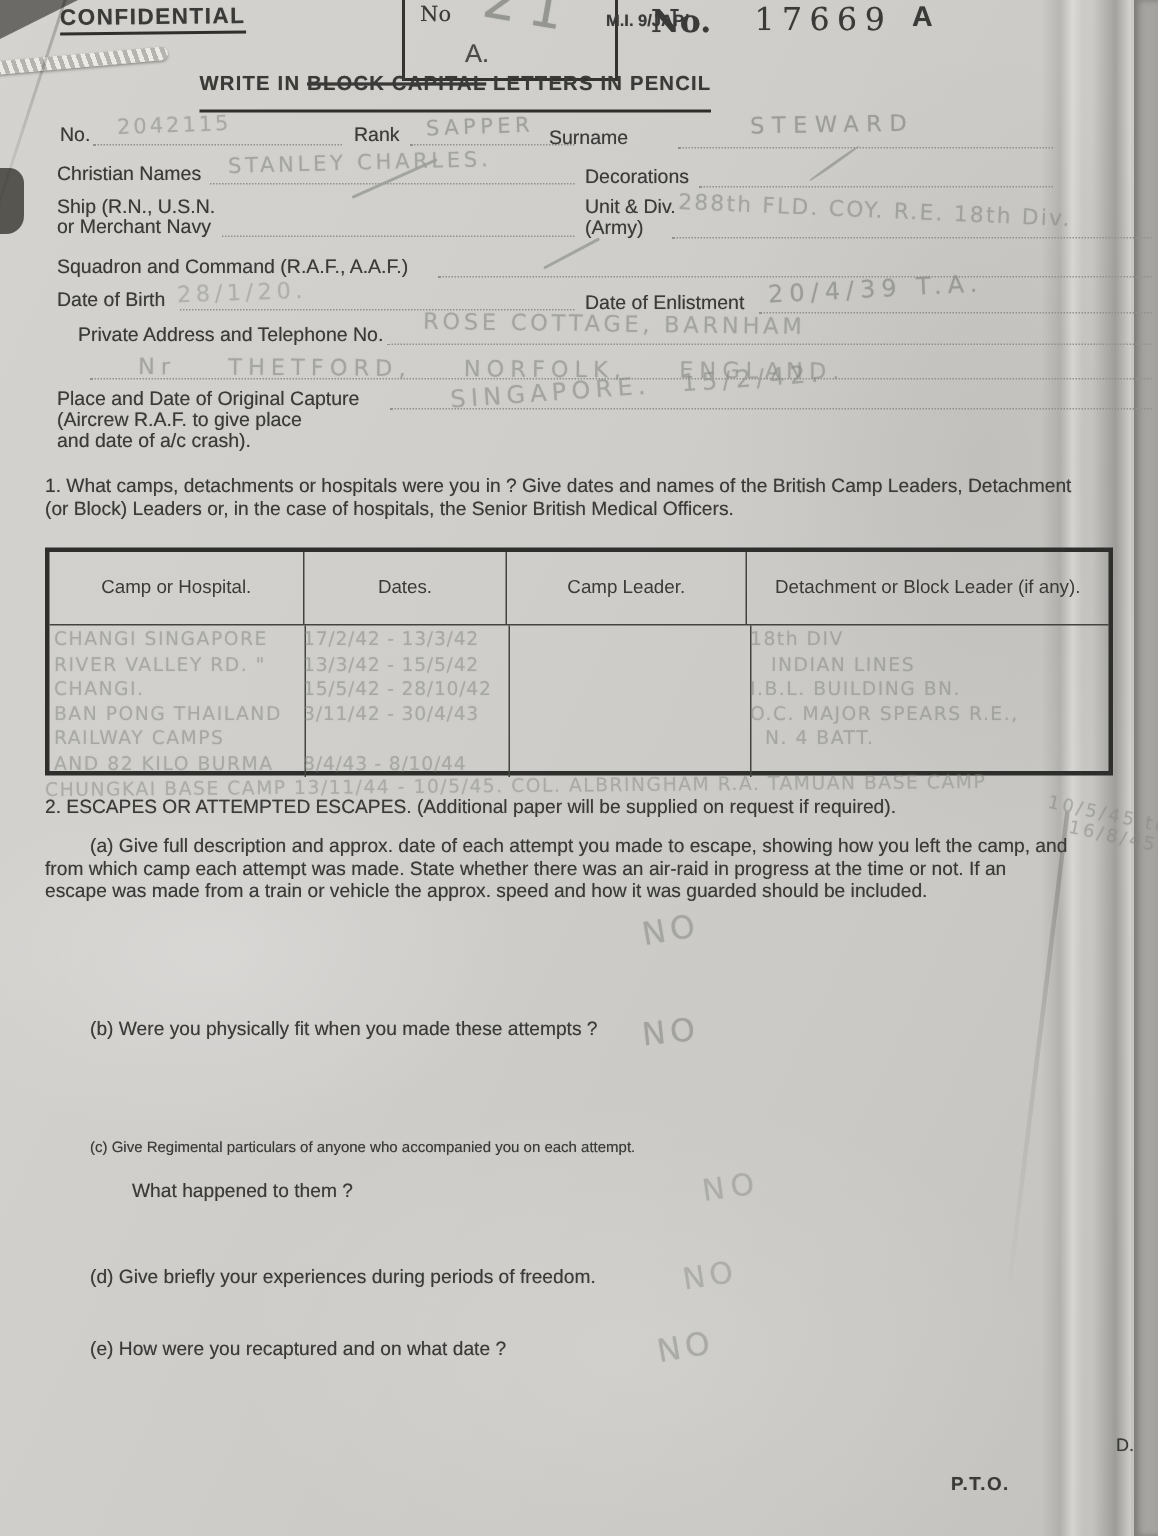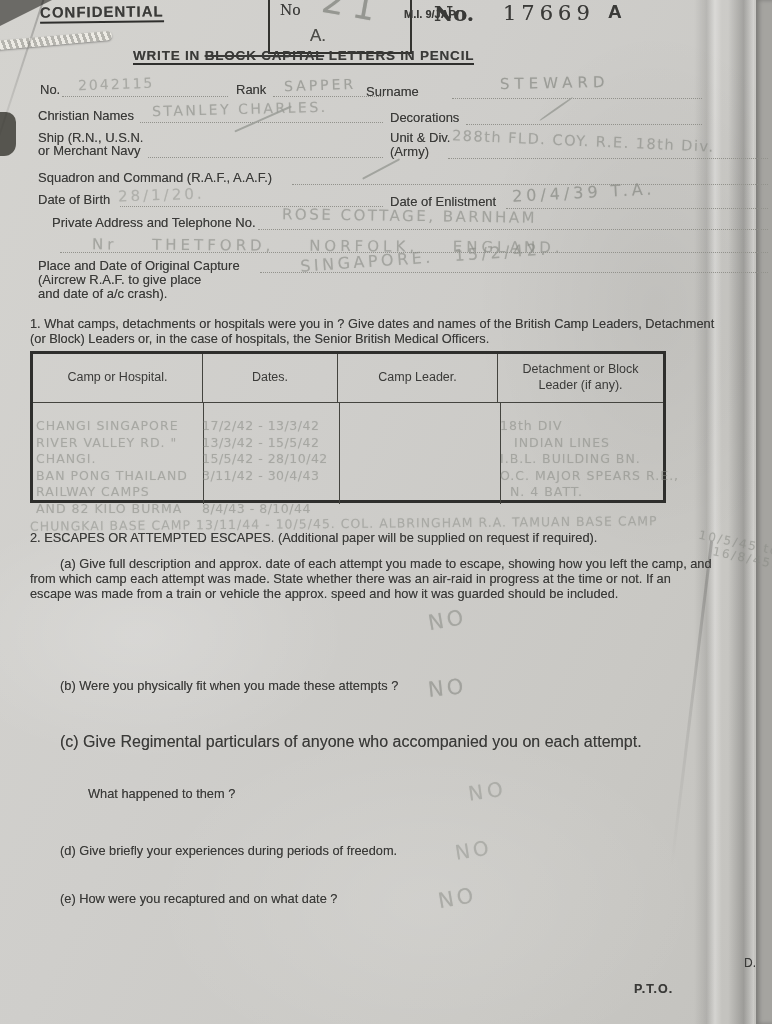--- a/index.html
+++ b/index.html
@@ -43,21 +43,21 @@
     <span class="pr" style="left:10px;top:14px;font-family:'DejaVu Serif',serif;font-size:14px;">No</span>
     <span class="hw" style="left:52px;top:-4px;font-size:36px;letter-spacing:8px;transform:rotate(10deg);opacity:.8;">21</span>
     <span class="pr" style="left:40px;top:38px;font-size:17px;color:#4c4c48;">A.</span>
   </div>
 
   <div class="pr" style="left:404px;top:8px;font-weight:700;font-size:11px;">M.I. 9/JAP/</div>
   <div class="pr" style="left:434px;top:1px;font-family:'DejaVu Serif',serif;font-weight:700;font-size:21px;">No.</div>
   <div class="pr" style="left:503px;top:1px;font-family:'DejaVu Serif',serif;font-size:21px;letter-spacing:5px;">17669</div>
   <div class="pr" style="left:608px;top:1px;font-weight:700;font-size:19px;">A</div>
 
-  <div class="pr" style="left:133px;top:48px;font-weight:700;font-size:13.5px;letter-spacing:.8px;border-bottom:2px solid #2f2f2d;padding-bottom:0;">
+  <div class="pr" style="left:133px;top:48px;font-weight:700;font-size:13.5px;letter-spacing:.8px;border-bottom:2px solid #2f2f2d;padding-bottom:10px;">
     <span>WRITE IN </span><span style="text-decoration:line-through;text-decoration-thickness:2px;">BLOCK CAPITAL</span><span> LETTERS IN PENCIL</span>
   </div>
 
   <span class="pr" style="left:40px;top:82px;">No.</span>
   <span class="dln" style="left:62px;top:96px;width:166px;"></span>
   <span class="hw" style="left:78px;top:76px;font-size:14px;transform:rotate(-2deg);opacity:.55;">2042115</span>
 
   <span class="pr" style="left:236px;top:82px;">Rank</span>
   <span class="dln" style="left:273px;top:96px;width:110px;"></span>
   <span class="hw" style="left:284px;top:77px;font-size:14px;letter-spacing:3px;transform:rotate(-2deg);opacity:.65;">SAPPER</span>
@@ -104,21 +104,21 @@
 
   <span class="pr" style="left:38px;top:258px;">Place and Date of Original Capture</span>
   <span class="pr" style="left:38px;top:272px;">(Aircrew R.A.F. to give place</span>
   <span class="pr" style="left:38px;top:286px;">and date of a/c crash).</span>
   <span class="dln" style="left:260px;top:272px;width:508px;"></span>
   <span class="hw" style="left:300px;top:248px;font-size:16px;letter-spacing:3.5px;word-spacing:12px;transform:rotate(-4deg);opacity:.6;">SINGAPORE.  15/2/42.</span>
 
   <span class="pr" style="left:30px;top:316px;font-size:12.8px;">1.    What camps, detachments or hospitals were you in ?    Give dates and names of the British Camp Leaders,  Detachment</span>
   <span class="pr" style="left:30px;top:331px;font-size:12.8px;">(or Block) Leaders or, in the case of hospitals, the Senior British Medical Officers.</span>
 
-  <div style="position:absolute;left:30px;top:351px;width:636px;height:152px;border:3px solid #2e2e2c;box-sizing:border-box;">
+  <div style="position:absolute;left:30px;top:365px;width:712px;height:152px;border:3px solid #2e2e2c;box-sizing:border-box;">
     <div style="display:flex;height:48px;border-bottom:1.5px solid #44443f;">
       <div class="tblhead" style="width:170px;border-right:1.5px solid #44443f;">Camp or Hospital.</div>
       <div class="tblhead" style="width:135px;border-right:1.5px solid #44443f;">Dates.</div>
       <div class="tblhead" style="width:160px;border-right:1.5px solid #44443f;">Camp Leader.</div>
       <div class="tblhead" style="flex:1;">Detachment or Block Leader (if any).</div>
     </div>
     <div style="position:relative;display:flex;height:101px;">
       <div style="width:170px;border-right:1.5px solid #44443f;"></div>
       <div style="width:135px;border-right:1.5px solid #44443f;"></div>
       <div style="width:160px;border-right:1.5px solid #44443f;"></div>
@@ -156,21 +156,21 @@
 
   <span class="pr" style="left:30px;top:530px;font-size:12.8px;">2.    ESCAPES OR ATTEMPTED ESCAPES.    (Additional paper will be supplied on request if required).</span>
   <span class="pr" style="left:60px;top:556px;font-size:12.8px;">(a)   Give full description and approx. date of each attempt you made to escape, showing how you left the camp,  and</span>
   <span class="pr" style="left:30px;top:586px;font-size:12.8px;">escape was made from a train or vehicle the approx. speed and how it was guarded should be included.</span>
   <span class="pr" style="left:30px;top:571px;font-size:12.8px;">from which camp each attempt was made.   State whether there was an air-raid in progress at the time or not.   If an</span>
   <span class="hw" style="left:428px;top:608px;font-size:21px;letter-spacing:3px;opacity:.55;transform:rotate(-10deg);">NO</span>
 
   <span class="pr" style="left:60px;top:678px;font-size:12.8px;">(b)   Were you physically fit when you made these attempts ?</span>
   <span class="hw" style="left:428px;top:676px;font-size:21px;letter-spacing:3px;opacity:.6;transform:rotate(-6deg);">NO</span>
 
-  <span class="pr" style="left:60px;top:733px;font-size:16px;">(c)   Give Regimental particulars of anyone who accompanied you on each attempt.</span>
+  <span class="pr" style="left:60px;top:760px;font-size:10px;">(c)   Give Regimental particulars of anyone who accompanied you on each attempt.</span>
   <span class="pr" style="left:88px;top:786px;font-size:12.8px;">What happened to them ?</span>
   <span class="hw" style="left:468px;top:779px;font-size:20px;letter-spacing:4px;opacity:.45;transform:rotate(-8deg);">NO</span>
 
   <span class="pr" style="left:60px;top:843px;font-size:12.8px;">(d)   Give briefly your experiences during periods of freedom.</span>
   <span class="hw" style="left:455px;top:838px;font-size:20px;letter-spacing:3px;opacity:.45;transform:rotate(-9deg);">NO</span>
 
   <span class="pr" style="left:60px;top:891px;font-size:12.8px;">(e)   How were you recaptured and on what date ?</span>
   <span class="hw" style="left:438px;top:886px;font-size:21px;letter-spacing:3px;opacity:.5;transform:rotate(-10deg);">NO</span>
 
   <span class="pr" style="left:744px;top:956px;font-size:12px;">D.</span>

